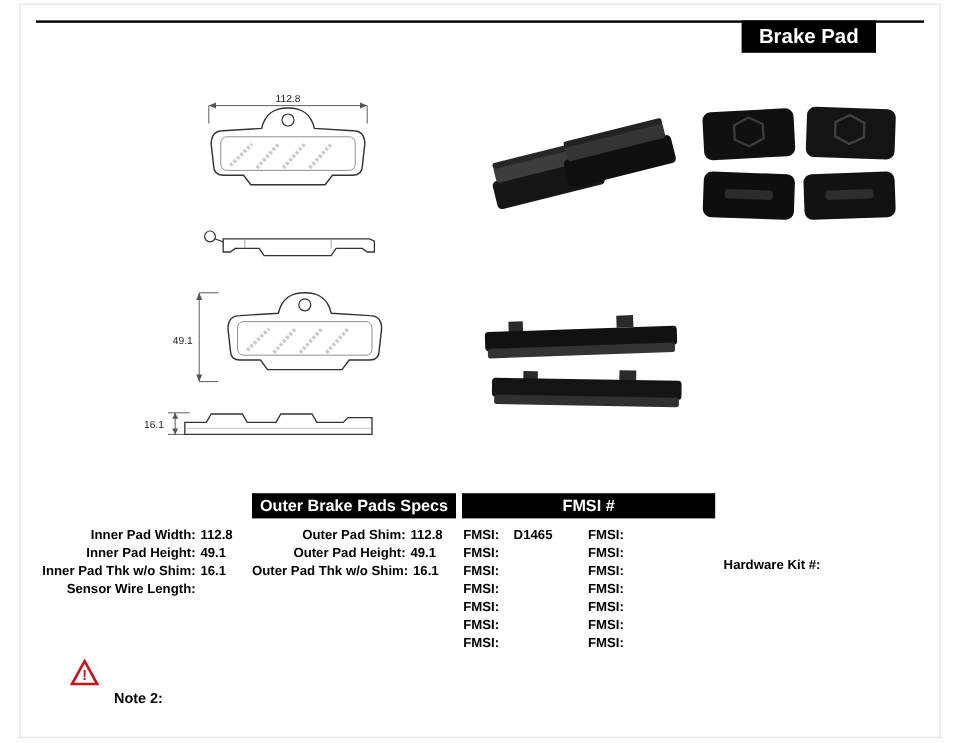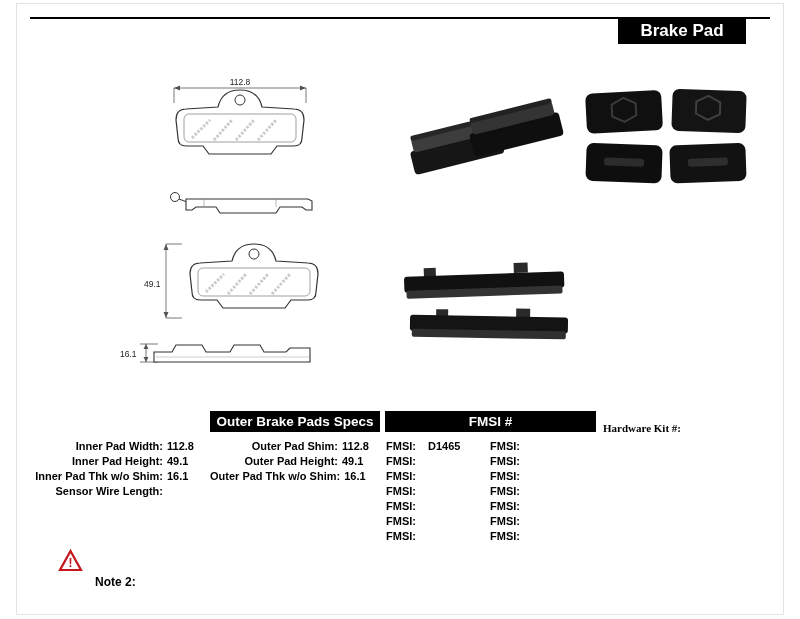--- a/index.html
+++ b/index.html
@@ -4,21 +4,21 @@
 <style>
   * { margin:0; padding:0; box-sizing:border-box; }
   html,body { width:800px; height:619px; background:#fff; font-family:"Liberation Sans","DejaVu Sans",sans-serif; }
   .page { position:relative; width:800px; height:619px; background:#fff; overflow:hidden; }
   .page-frame { position:absolute; left:16px; top:3px; width:768px; height:612px; border:1px solid #e3e3e3; }
 
   
   .top-rule { position:absolute; left:30px; top:17px; width:740px; height:2px; background:#000; }
   .part-box { position:absolute; left:48px; top:17px; width:202px; height:27px; border:2px solid #000; background:#fff;
               display:flex; align-items:center; padding-left:8px; font-weight:bold; font-size:17px; color:#000; }
-  .product-box { position:absolute; left:618px; top:17px; width:128px; height:27px; background:#000; color:#fff;
+  .product-box { position:absolute; left:618px; top:17px; width:112px; height:27px; background:#000; color:#fff;
               display:flex; align-items:center; justify-content:center; font-weight:bold; font-size:17px; }
 
   
   .drawing, .photo { position:absolute; }
   .d1 { left:158px; top:76px; }
   .d2 { left:158px; top:186px; }
   .d3 { left:136px; top:228px; }
   .d4 { left:116px; top:336px; }
   .p1 { left:398px; top:92px; }
   .p2 { left:582px; top:86px; }
@@ -39,21 +39,21 @@
   .spec-row .lbl { flex:1; text-align:right; }
   .spec-row .val { width:42px; text-align:left; padding-left:4px; }
 
   .fmsi-col { position:absolute; top:439px; width:102px; }
   .fmsi-left  { left:386px; }
   .fmsi-right { left:490px; }
   .fmsi-row { display:flex; height:15px; line-height:15px; font-size:11px; font-weight:bold; white-space:nowrap; }
   .fmsi-row .lbl { width:38px; }
   .fmsi-row .val { padding-left:4px; }
 
-  .related-rows { position:absolute; left:603px; top:421px; width:168px;font-family:Liberation Serif, serif; }
+  .related-rows { position:absolute; left:603px; top:464px; width:168px; }
   .related-row { height:15px; line-height:15px; font-size:11px; font-weight:bold; white-space:nowrap; }
   .related-row .val { padding-left:4px; }
 
   
   .warning { position:absolute; left:58px; top:549px; }
   .note { position:absolute; font-size:12px; font-weight:bold; color:#000; white-space:nowrap; }
   .note1 { left:95px; top:555px; }
   .note2 { left:95px; top:575px; }
   .note-text-red { color:#c4161c; margin-left:8px; }
 </style>

